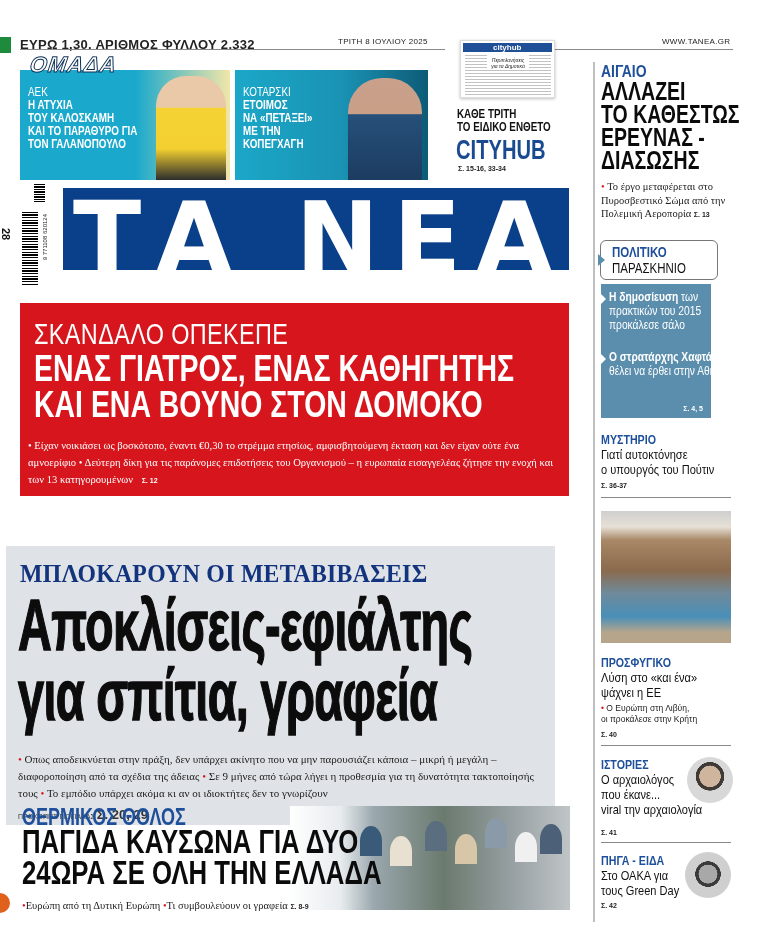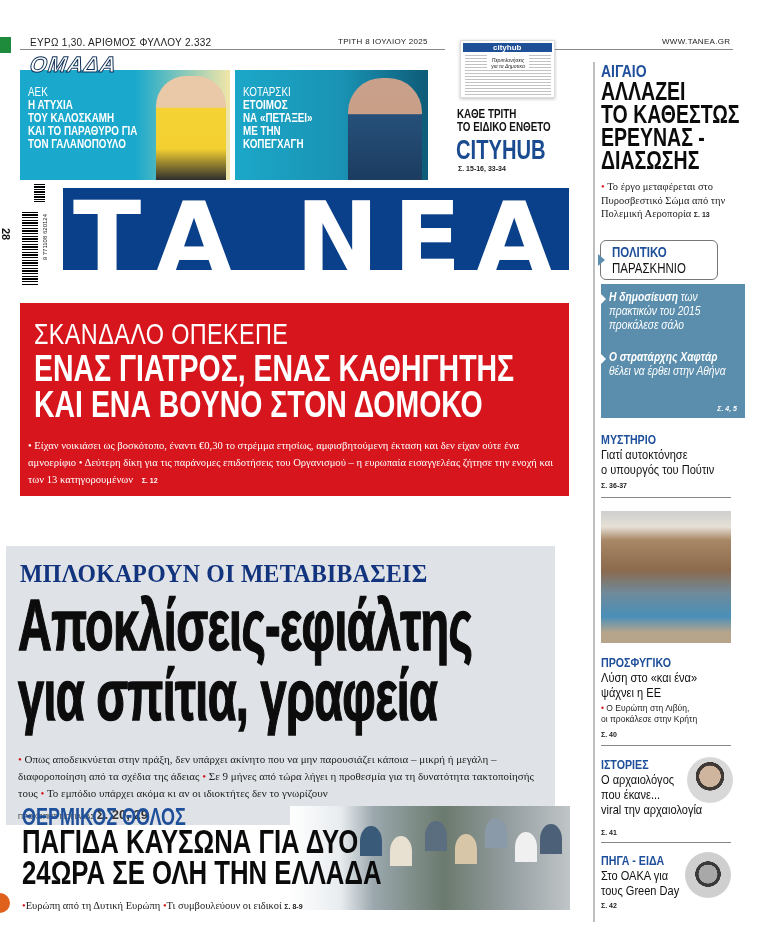--- a/index.html
+++ b/index.html
@@ -5,21 +5,21 @@
   * { box-sizing: border-box; margin: 0; padding: 0; }
   html, body { width: 768px; height: 950px; background: #ffffff; overflow: hidden; }
   body { position: relative; font-family: "Liberation Sans", sans-serif; color: #111; }
   .abs { position: absolute; }
   .serif { font-family: "Liberation Serif", serif; }
 
   
   .green-mark { left: 0; top: 37px; width: 11px; height: 16px; background: #1e8a3c; }
   .topline { left: 20px; top: 49px; width: 425px; height: 1px; background: #888; }
   .topline2 { left: 555px; top: 49px; width: 178px; height: 1px; background: #888; }
-  .top-left-text { left: 30px; top: 37px; font-size: 10px; letter-spacing: 0.3px; color: #222; }
+  .top-left-text { left: 20px; top: 37px; font-size: 13px; letter-spacing: 0.3px; color: #222; font-weight: bold; }
   .top-date { left: 338px; top: 37px; font-size: 8px; letter-spacing: 0.3px; color: #222; }
   .top-url { left: 662px; top: 37px; font-size: 8px; letter-spacing: 0.3px; color: #222; }
 
   
   .promo { top: 70px; height: 110px; background: linear-gradient(90deg,#17a3c7 0%, #1ab0d2 55%, #d9d9c8 100%); overflow: hidden; }
   .promo1 { left: 20px; width: 210px; background: linear-gradient(90deg,#1aa9cc 0%, #1aa9cc 55%, #f2e6a8 100%); }
   .promo2 { left: 235px; width: 193px; background: linear-gradient(90deg,#1ba7c8 0%, #1a93b4 55%, #0d5b77 100%); }
   .omada-logo { left: 30px; top: 52px; font-size: 22px; font-weight: bold; font-style: italic; color: #fff; letter-spacing: 1px; -webkit-text-stroke: 1px #0b2d55; transform: skewX(-8deg); }
   .promo-text { color: #fff; font-weight: bold; font-size: 12px; line-height: 13px; transform: scaleX(0.82); transform-origin: left top; }
   .promo-text .light { font-weight: normal; display: block; }
@@ -72,21 +72,21 @@
   .rcol-line { left: 593px; top: 62px; width: 2px; height: 860px; background: #bfbfbf; }
   .sec-kicker { font-weight: bold; color: #1e4f9a; white-space: nowrap; transform: scaleX(0.82); transform-origin: left top; }
   .aigaio-kicker { left: 601px; top: 62px; font-size: 17px; }
   .aigaio-title { left: 601px; top: 80px; font-size: 25px; font-weight: bold; line-height: 23px; color: #0b0b0b; transform: scaleX(0.78); transform-origin: left top; white-space: nowrap; }
   .aigaio-body { left: 601px; top: 180px; width: 130px; font-size: 10.5px; line-height: 13.5px; color: #222; }
 
   .paraskinio-box { left: 600px; top: 240px; width: 118px; height: 40px; border: 1px solid #777; border-radius: 6px; background: #fff; }
   .paraskinio-arrow { left: 598px; top: 254px; width: 0; height: 0; border-top: 6px solid transparent; border-bottom: 6px solid transparent; border-left: 7px solid #5b8ead; }
   .paraskinio-k1 { left: 612px; top: 244px; font-size: 14px; font-weight: bold; color: #1e4f9a; transform: scaleX(0.82); transform-origin: left top; }
   .paraskinio-k2 { left: 612px; top: 260px; font-size: 14px; color: #111; transform: scaleX(0.82); transform-origin: left top; }
-  .paraskinio-panel { left: 601px; top: 284px; width: 144px; height: 134px; background: #5b8ead; color: #fff; font-style: italic; }
+  .paraskinio-panel { left: 601px; top: 284px; width: 110px; height: 134px; background: #5b8ead; color: #fff; }
   .par-item { position: absolute; left: 8px; font-size: 12.5px; line-height: 14px; transform: scaleX(0.82); transform-origin: left top; width: 150px; }
   .par-item b { font-weight: bold; }
   .par-arrow { position: absolute; left: 0px; width: 0; height: 0; border-top: 5px solid transparent; border-bottom: 5px solid transparent; border-left: 5px solid #fff; }
   .par-ref { position: absolute; right: 8px; bottom: 6px; font-size: 7px; font-weight: bold; }
 
   .side-kicker { font-size: 13px; }
   .side-body { font-size: 13px; line-height: 15px; color: #111; transform: scaleX(0.85); transform-origin: left top; white-space: nowrap; }
   .side-ref { font-size: 7px; font-weight: bold; color: #222; }
   .side-sub { font-size: 8.5px; line-height: 11px; color: #222; white-space: nowrap; }
   .hr { left: 601px; width: 130px; height: 1px; background: #888; }
@@ -191,21 +191,21 @@
   <div class="crowd" style="left:225px; top:26px; background:#f0f0f0;"></div>
   <div class="crowd" style="left:250px; top:18px; background:#4c6078;"></div>
 </div>
 <div class="abs heat-kicker">ΘΕΡΜΙΚΟΣ ΘΟΛΟΣ</div>
 <div class="abs heat-title">
   <div>ΠΑΓΙΔΑ ΚΑΥΣΩΝΑ ΓΙΑ ΔΥΟ</div>
   <div>24ΩΡΑ ΣΕ ΟΛΗ ΤΗΝ ΕΛΛΑΔΑ</div>
 </div>
 <div class="abs heat-body serif">
   <span class="bullet">•</span><span>Ευρώπη από τη Δυτική Ευρώπη</span>
-  <span class="bullet"> •</span><span>Τι συμβουλεύουν οι ειδικοί</span>
+  <span class="bullet"> •</span><span>Τι συμβουλεύουν οι γραφεία</span>
   <b style="font-size:7px;font-family:'Liberation Sans',sans-serif;">Σ. 8-9</b>
 </div>
 <div class="abs orange-dot"></div>
 
 <div class="abs rcol-line"></div>
 
 <div class="abs sec-kicker aigaio-kicker">ΑΙΓΑΙΟ</div>
 <div class="abs aigaio-title">
   <div>ΑΛΛΑΖΕΙ</div>
   <div>ΤΟ ΚΑΘΕΣΤΩΣ</div>

